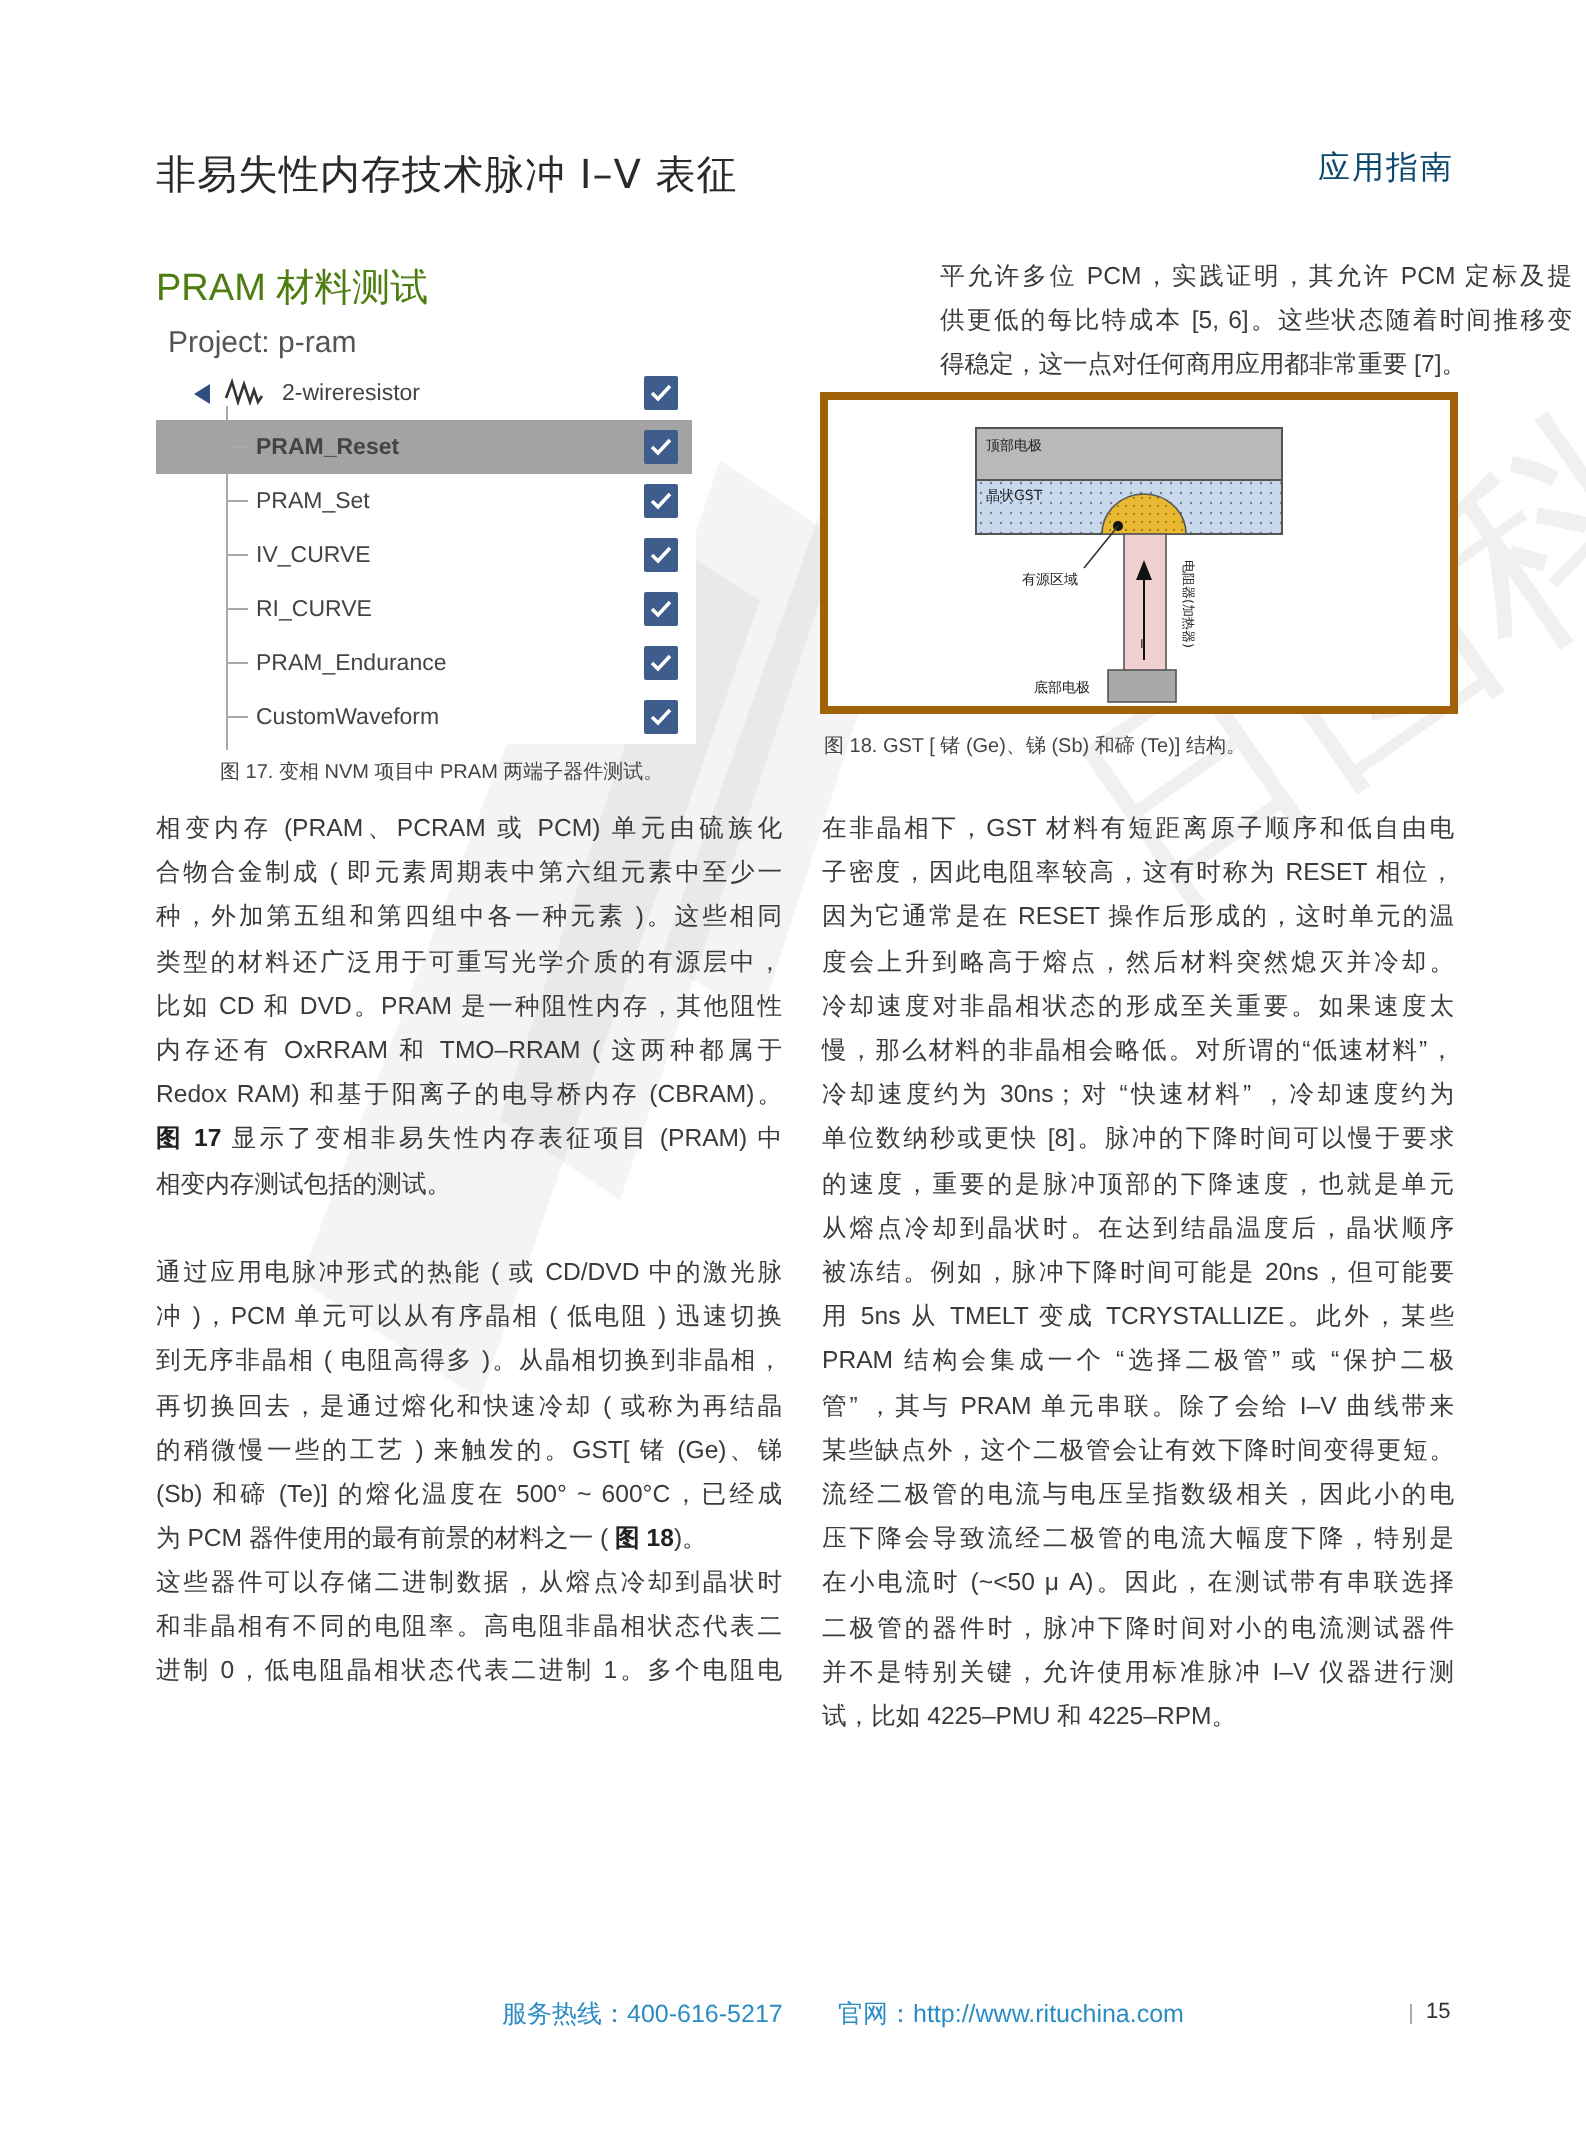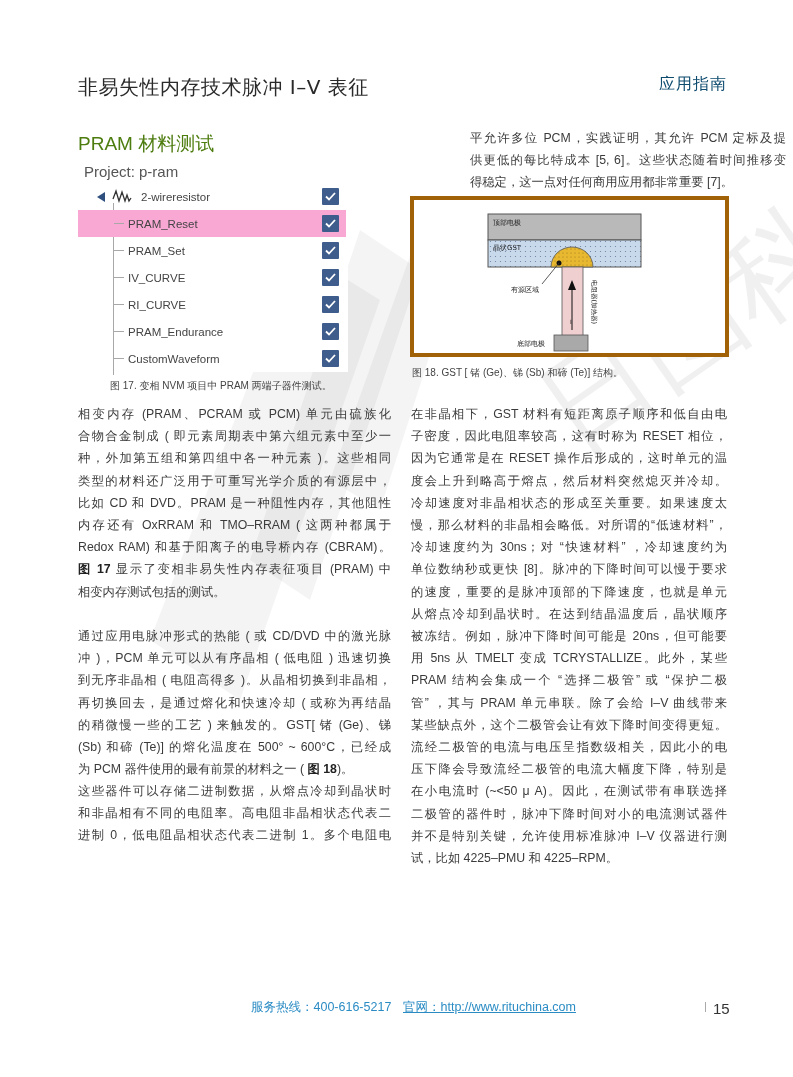--- a/index.html
+++ b/index.html
@@ -10,21 +10,21 @@
 
   .header-title { position: absolute; left: 78px; top: 74px; font-size: 20px; color: #2a2a2a; letter-spacing: 0.5px; }
   .header-section { position: absolute; right: 66px; top: 74px; font-size: 16px; color: #0c4a6e; letter-spacing: 1px; }
 
   .section-title { position: absolute; left: 78px; top: 131px; font-size: 19px; color: #4d7c0f; font-family: "Liberation Sans", "DejaVu Sans", sans-serif; }
 
   
   .tree { position: absolute; left: 78px; top: 160px; width: 270px; height: 212px; background: #fff; font-family: "Liberation Sans", sans-serif; font-size: 11.5px; color: #444; }
   .tree .project { position: absolute; left: 6px; top: 3px; color: #555; font-size: 15px; }
   .tree .row { position: absolute; left: 0; width: 268px; height: 27px; display: flex; align-items: center; }
-  .tree .row.sel { background: #f9a8d4; }
+  .tree .row.sel { background: #a3a3a3; font-weight: bold; }
   .tree .row .lbl { position: absolute; left: 50px; }
   .tree .root .lbl { left: 63px; }
   .tree .caret { position: absolute; left: 19px; width: 0; height: 0; border-top: 5px solid transparent; border-bottom: 5px solid transparent; border-right: 8px solid #2f4f7f; }
   .tree .wave { position: absolute; left: 34px; top: 6px; }
   .tree .cb { position: absolute; left: 244px; width: 17px; height: 17px; background: #3f5d8c; border-radius: 1px; }
   .tree .cb svg { position: absolute; left: 3px; top: 4px; }
   .tree .vline { position: absolute; left: 35px; top: 43px; width: 1px; height: 172px; background: #a8a8a8; }
   .tree .hline { position: absolute; left: 36px; width: 10px; height: 1px; background: #a8a8a8; }
 
   .caption { position: absolute; font-size: 10px; color: #444; font-family: "Liberation Sans", "DejaVu Sans", sans-serif; }
@@ -32,23 +32,23 @@
   .para { position: absolute; font-size: 12.3px; line-height: 22.2px; color: #3b3b3b; text-align: justify; font-family: "Liberation Sans", "DejaVu Sans", sans-serif; }
   .para .line { display: block; white-space: nowrap; text-align-last: justify; }
   .para .line.last { text-align-last: left; }
   .para strong { font-weight: bold; color: #222; }
 
   
   .diagram { position: absolute; left: 410px; top: 196px; width: 319px; height: 161px; border: 4px solid #a16207; background: #fff; }
 
   .footer { position: absolute; top: 999px; left: 0; width: 793px; font-size: 12.5px; color: #2b8cc4; font-family: "Liberation Sans", "DejaVu Sans", sans-serif; }
   .footer .hotline { position: absolute; left: 251px; }
-  .footer .website { position: absolute; left: 403px; text-decoration: underline; }
+  .footer .website { position: absolute; left: 419px; }
   .footer .pagebar { position: absolute; left: 705px; top: 3px; width: 1px; height: 10px; background: #aaa; }
-  .footer .pagenum { position: absolute; left: 713px; color: #333; font-size: 15px; top: 1px; }
+  .footer .pagenum { position: absolute; left: 713px; color: #333; font-size: 11px; top: 1px; }
 </style>
 </head>
 <body>
 
 <svg class="watermark" viewBox="0 0 793 1077">
   <g fill="#000" fill-opacity="0.045">
     <polygon points="150,640 300,250 380,300 240,700"></polygon>
     <polygon points="250,560 360,230 420,270 310,600"></polygon>
     <polygon points="330,480 430,200 470,230 380,510"></polygon>
   </g>

